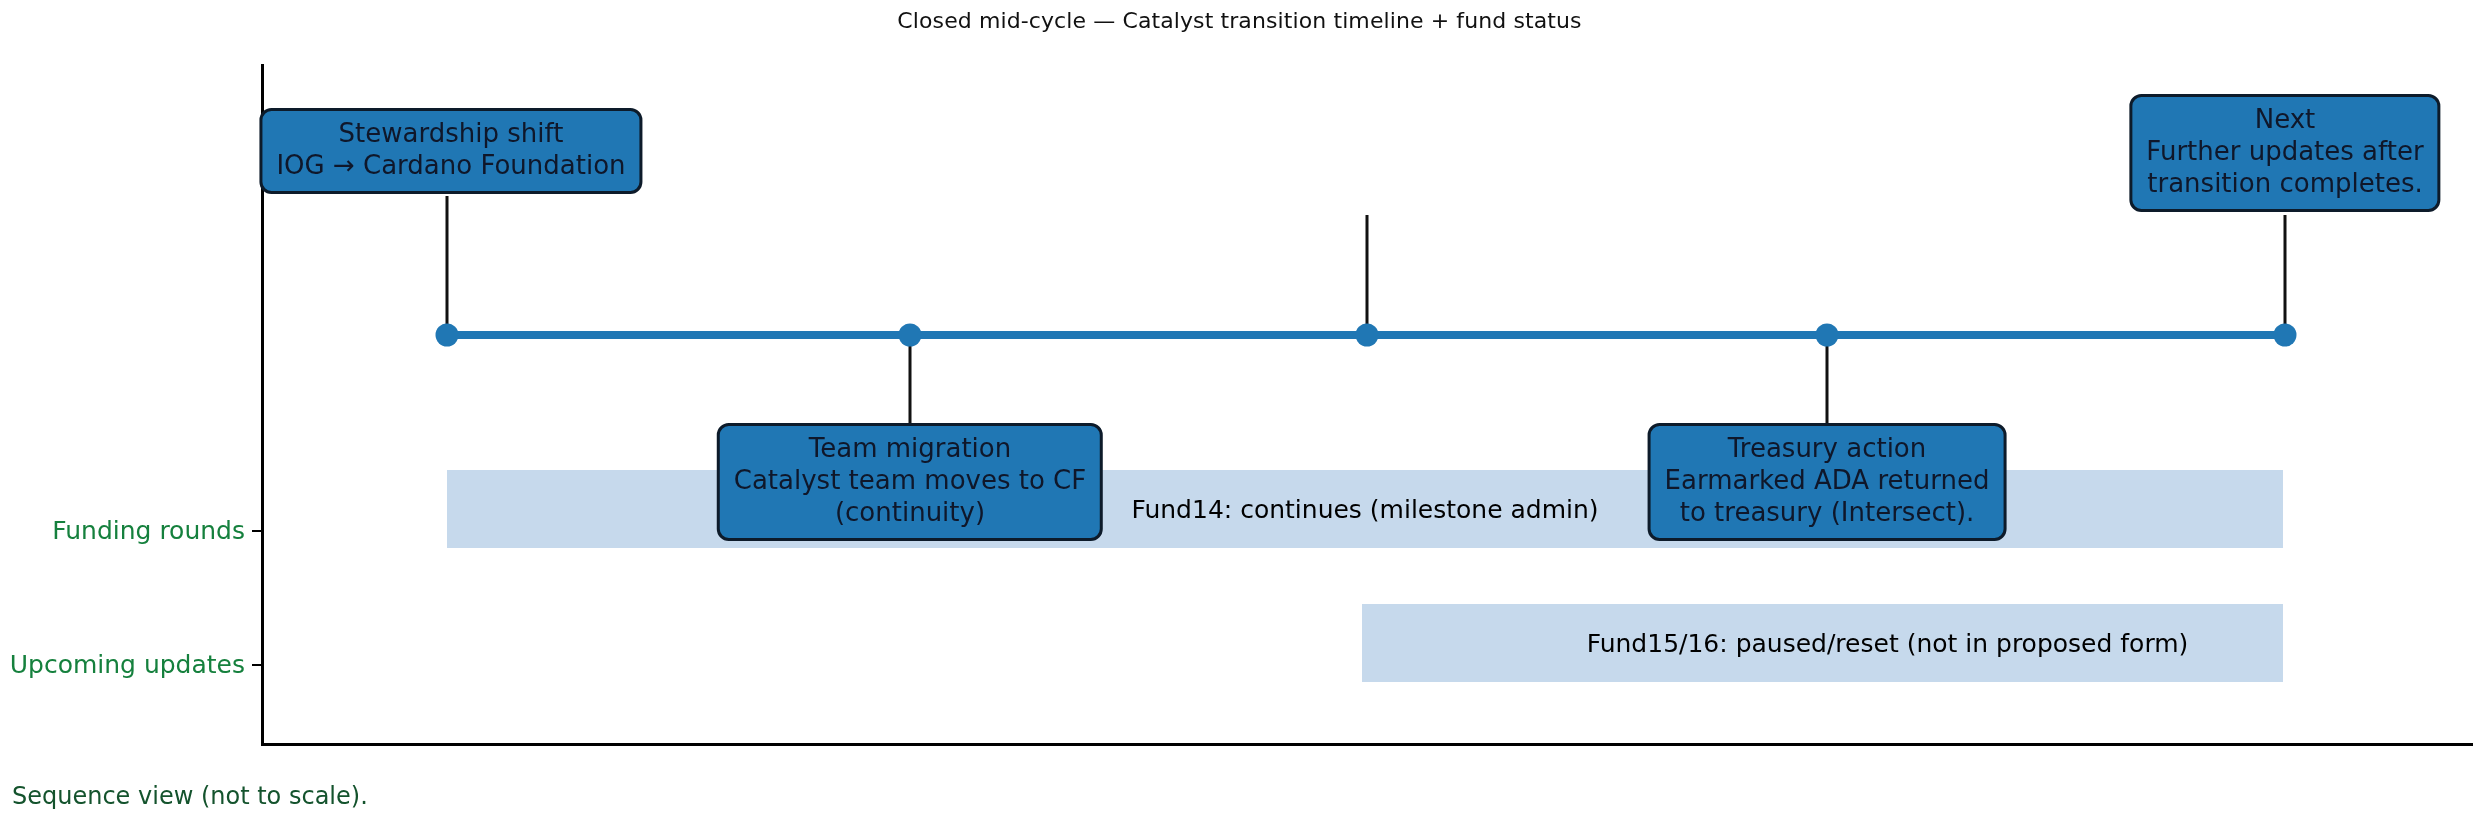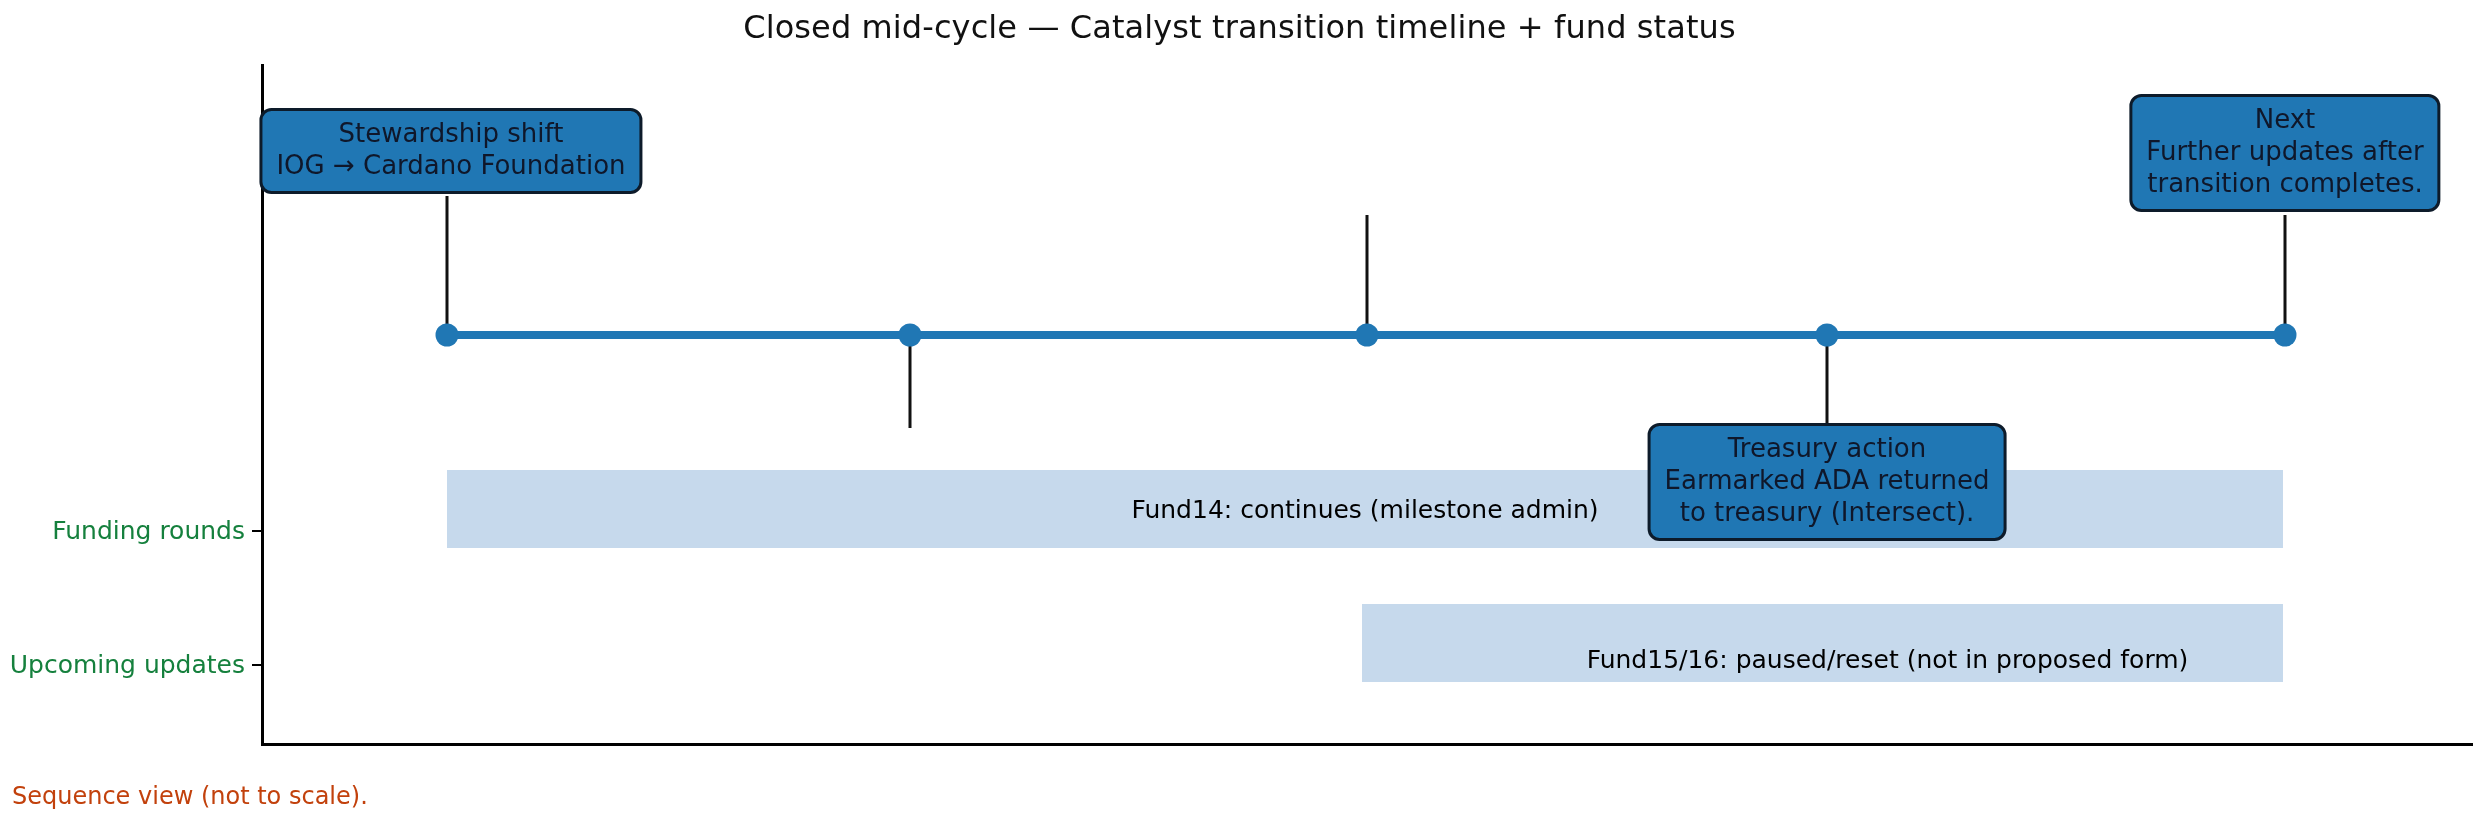--- a/index.html
+++ b/index.html
@@ -20,21 +20,21 @@
     overflow: hidden;
   }
 
   
   #chart-title {
     position: absolute;
     left: 0;
     top: 8px;
     width: 2479px;
     text-align: center;
-    font-size: 32px;
+    font-size: 22px;
     color: #111111;
     letter-spacing: 0.1px;
     white-space: nowrap;
   }
 
   
   .spine {
     position: absolute;
     background: #000000;
   }
@@ -123,21 +123,21 @@
     white-space: pre;
     transform: translateX(-50%);
   }
 
   
   #figure-caption {
     position: absolute;
     left: 12px;
     top: 782px;
     font-size: 24px;
-    color: #c2410c;
+    color: #14532d;
     white-space: nowrap;
   }
 </style>
 </head>
 <body>
 
 <div id="figure">
 
   <div id="chart-title">Closed mid-cycle — Catalyst transition timeline + fund status</div>
 
@@ -147,21 +147,21 @@
   <div class="ytick-mark" style="left:252px; top:530px;"></div>
   <div class="ytick-mark" style="left:252px; top:664px;"></div>
 
   <div class="ytick-label" style="top:518px;">Funding rounds</div>
   <div class="ytick-label" style="top:652px;">Upcoming updates</div>
 
   <div class="span-bar" style="left:447px; top:470px; width:1836px; height:78px;"></div>
   <div class="span-bar-label" style="left:447px; top:497px; width:1836px;">Fund14: continues (milestone admin)</div>
 
   <div class="span-bar" style="left:1362px; top:604px; width:921px; height:78px;"></div>
-  <div class="span-bar-label" style="left:1362px; top:631px; width:1051px;margin-top:16px;">Fund15/16: paused/reset (not in proposed form)</div>
+  <div class="span-bar-label" style="left:1362px; top:631px; width:1051px;">Fund15/16: paused/reset (not in proposed form)</div>
 
   <div id="timeline-line"></div>
 
   <div class="leader-line" style="left:447px; top:196px; height:139px;"></div>
   <div class="leader-line" style="left:1367px; top:215px; height:120px;"></div>
   <div class="leader-line" style="left:2285px; top:215px; height:120px;"></div>
 
   <div class="leader-line" style="left:910px; top:335px; height:93px;"></div>
   <div class="leader-line" style="left:1827px; top:335px; height:93px;"></div>
 
@@ -172,20 +172,23 @@
   <div class="timeline-marker" style="left:2285px; top:335px;"></div>
 
   <div class="annot-box" style="left:451px; top:108px;">Stewardship shift
 IOG → Cardano Foundation</div>
 
 
   <div class="annot-box" style="left:2285px; top:94px;">Next
 Further updates after
 transition completes.</div>
 
+  <div class="annot-box" style="left:910px; top:423px;">Team migration
+Catalyst team moves to CF
+(continuity)</div>
 
   <div class="annot-box" style="left:1827px; top:423px;">Treasury action
 Earmarked ADA returned
 to treasury (Intersect).</div>
 
   <div id="figure-caption">Sequence view (not to scale).</div>
 
 </div>
 
 </body></html>

